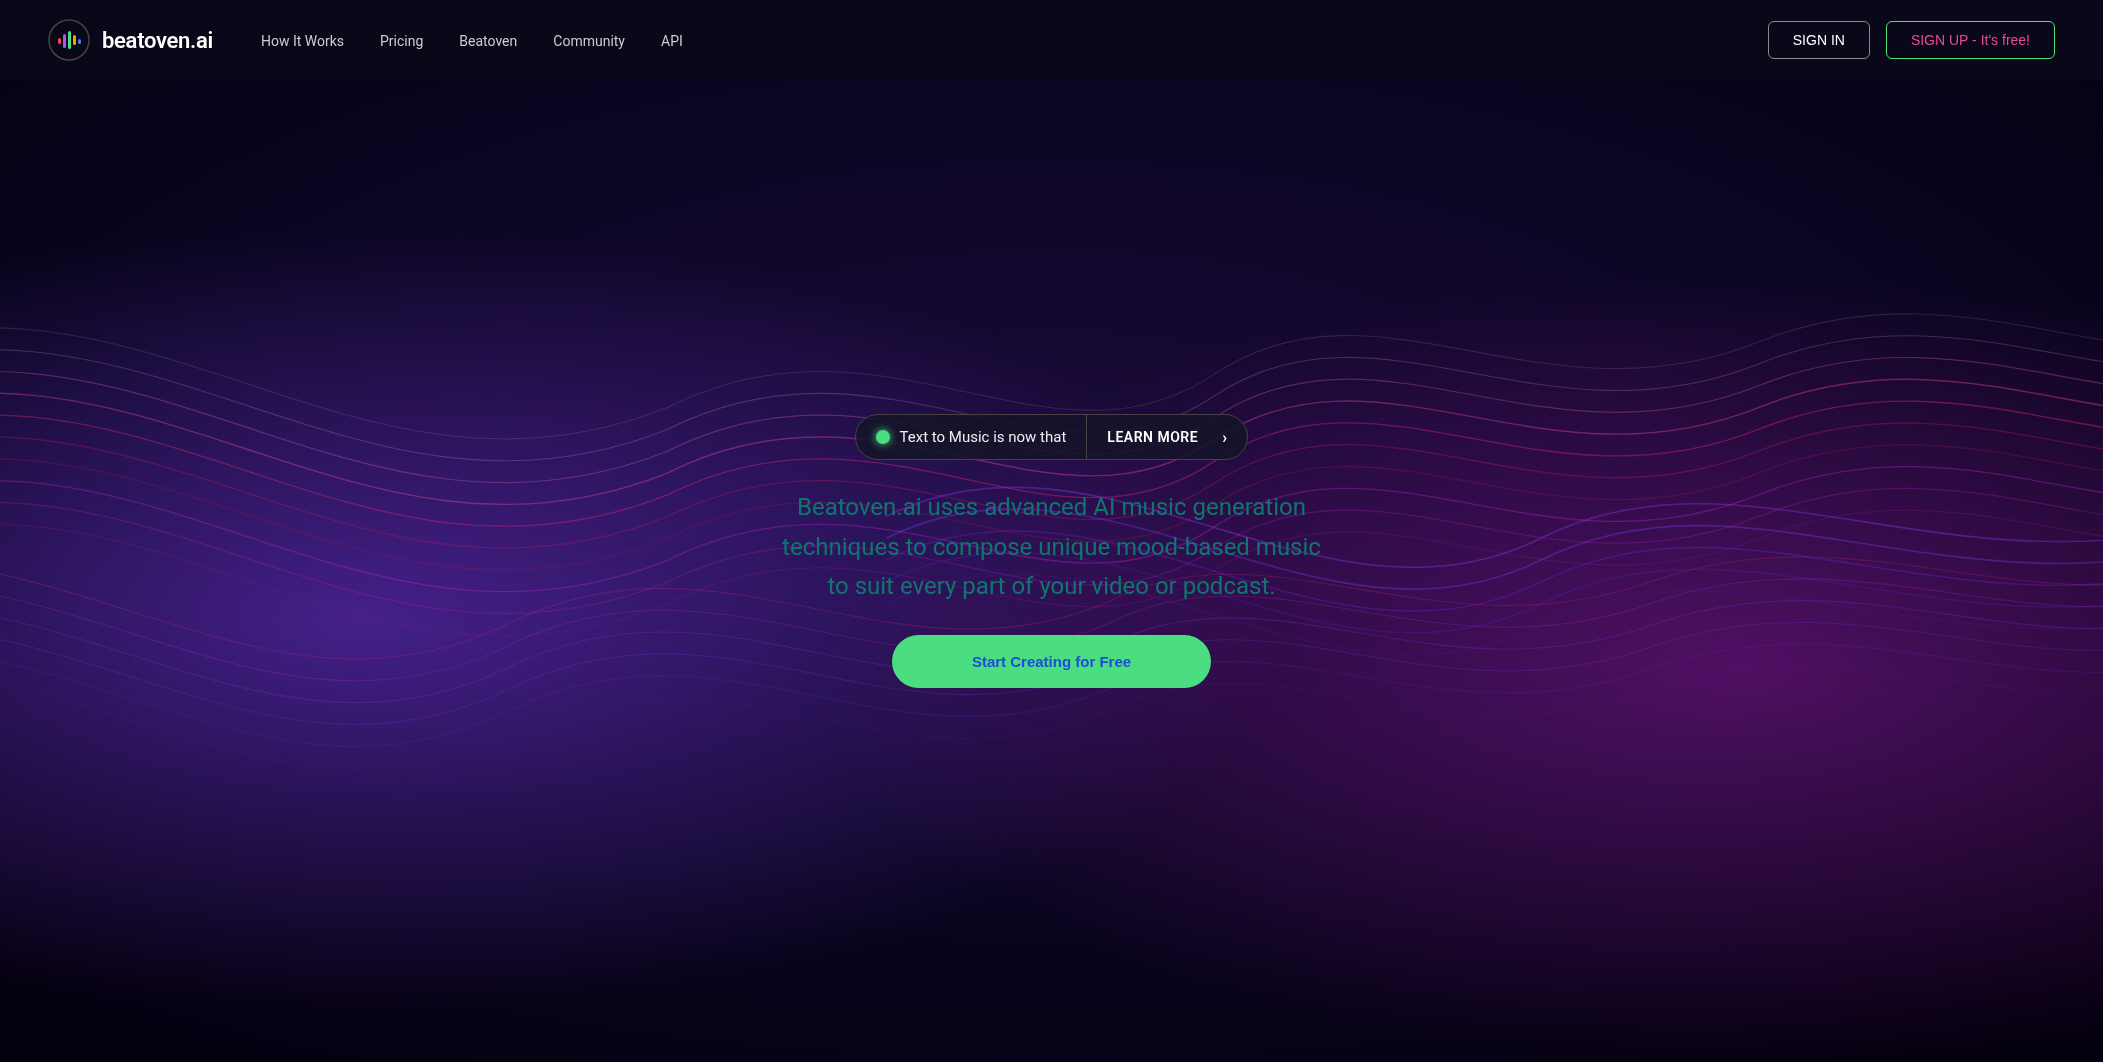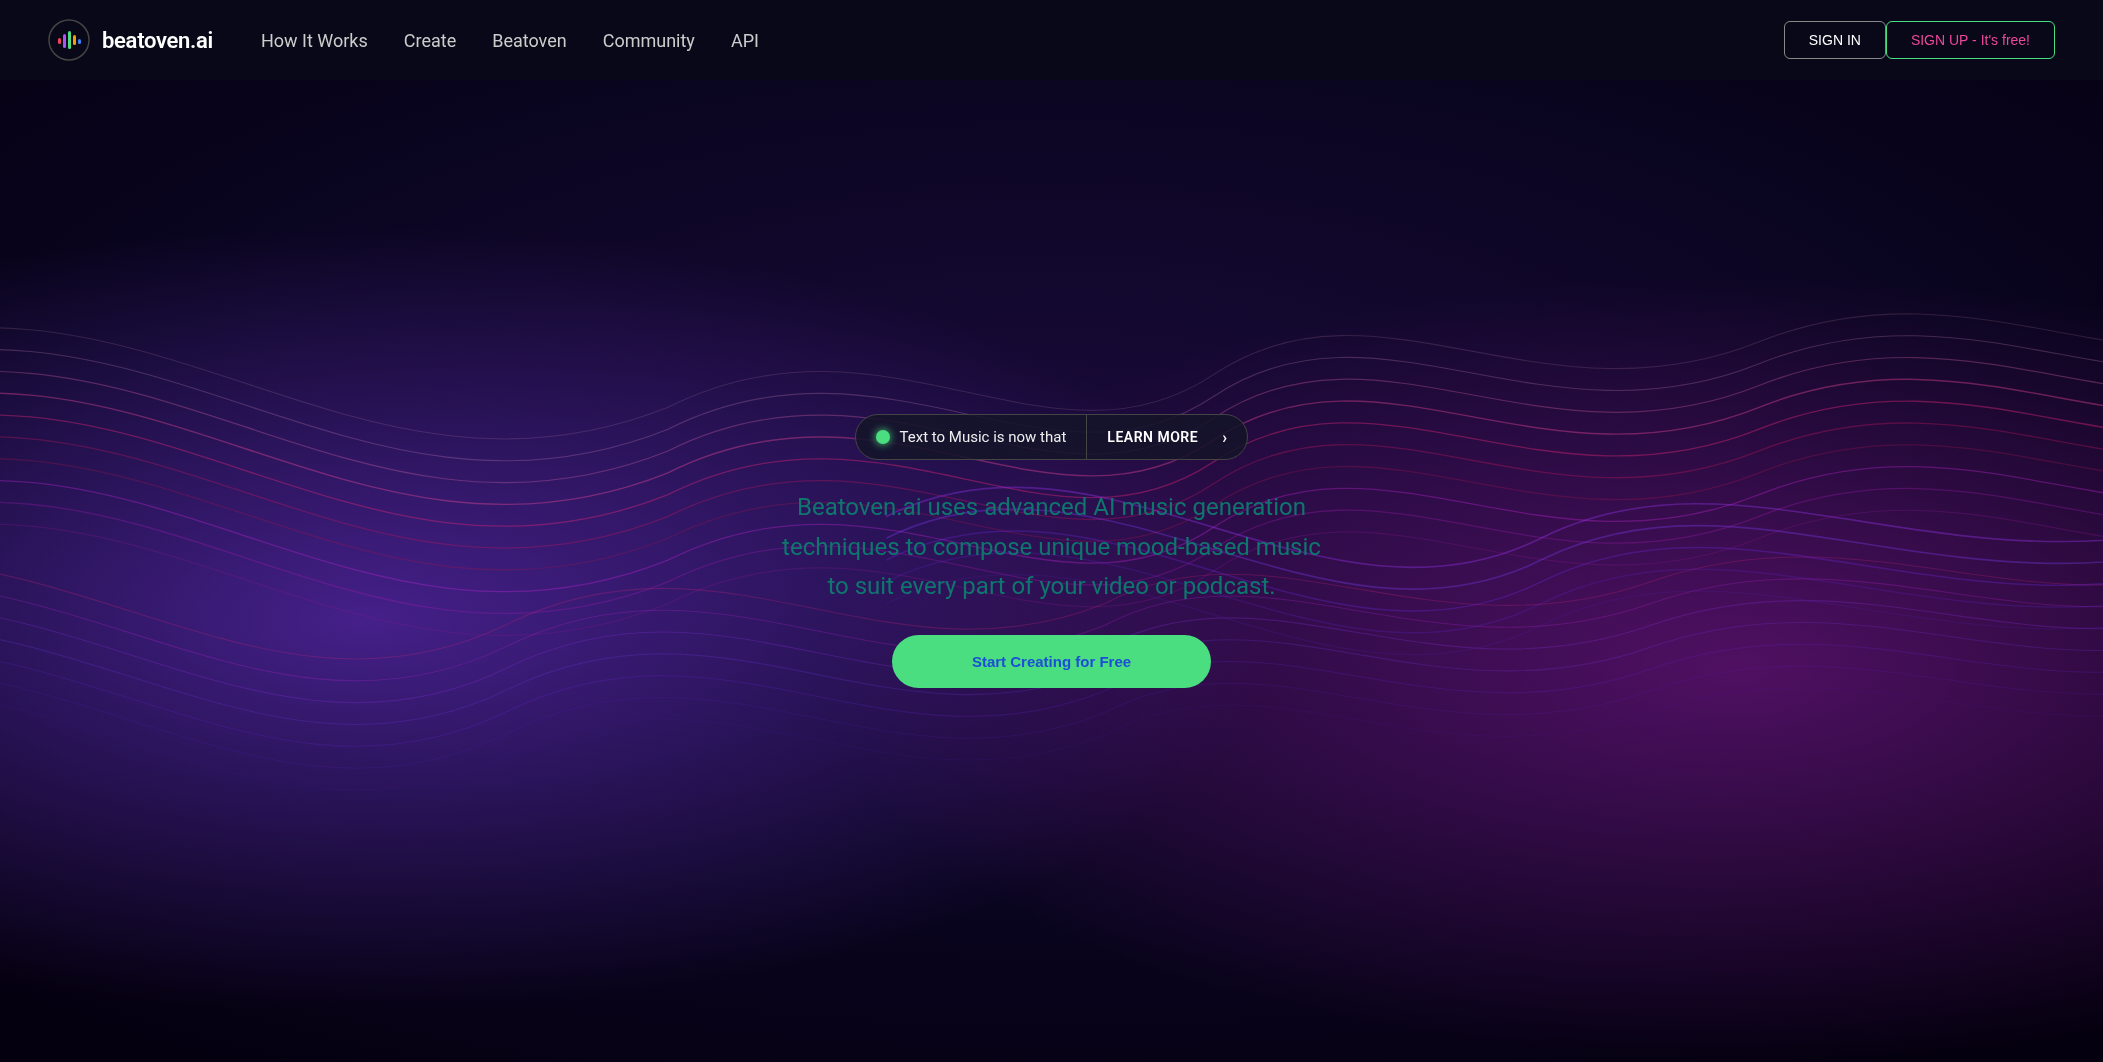--- a/index.html
+++ b/index.html
@@ -51,28 +51,29 @@
     .nav-links {
       display: flex;
       align-items: center;
       gap: 36px;
       list-style: none;
     }
 
     .nav-links li a {
       color: #ccc;
       text-decoration: none;
-      font-size: 18px;
+      font-size: 14px;
       font-weight: 400;
       transition: color 0.2s;
     }
 
     .nav-right {
       display: flex;
       align-items: center;
+      gap: 16px;
     }
 
     .btn-signin {
       padding: 10px 24px;
       border: 1.5px solid #888;
       border-radius: 6px;
       background: transparent;
       color: #fff;
       font-size: 14px;
       font-weight: 500;
@@ -222,21 +223,21 @@
         <rect x="15" y="15" width="3" height="14" rx="1.5" fill="#a855f7"></rect>
         <rect x="20" y="12" width="3" height="18" rx="1.5" fill="#4ade80"></rect>
         <rect x="25" y="16" width="3" height="10" rx="1.5" fill="#f59e0b"></rect>
         <rect x="30" y="20" width="3" height="5" rx="1.5" fill="#3b82f6"></rect>
       </svg>
       <span class="logo-text">beatoven.ai</span>
     </div>
 
     <ul class="nav-links">
       <li><a href="#">How It Works</a></li>
-      <li><a href="#">Create</a></li>
+      <li><a href="#">Pricing</a></li>
       <li><a href="#">Beatoven</a></li>
       <li><a href="#">Community</a></li>
       <li><a href="#">API</a></li>
     </ul>
   </div>
 
   <div class="nav-right">
     <button class="btn-signin">SIGN IN</button>
     <button class="btn-signup">SIGN UP - It's free!</button>
   </div>

